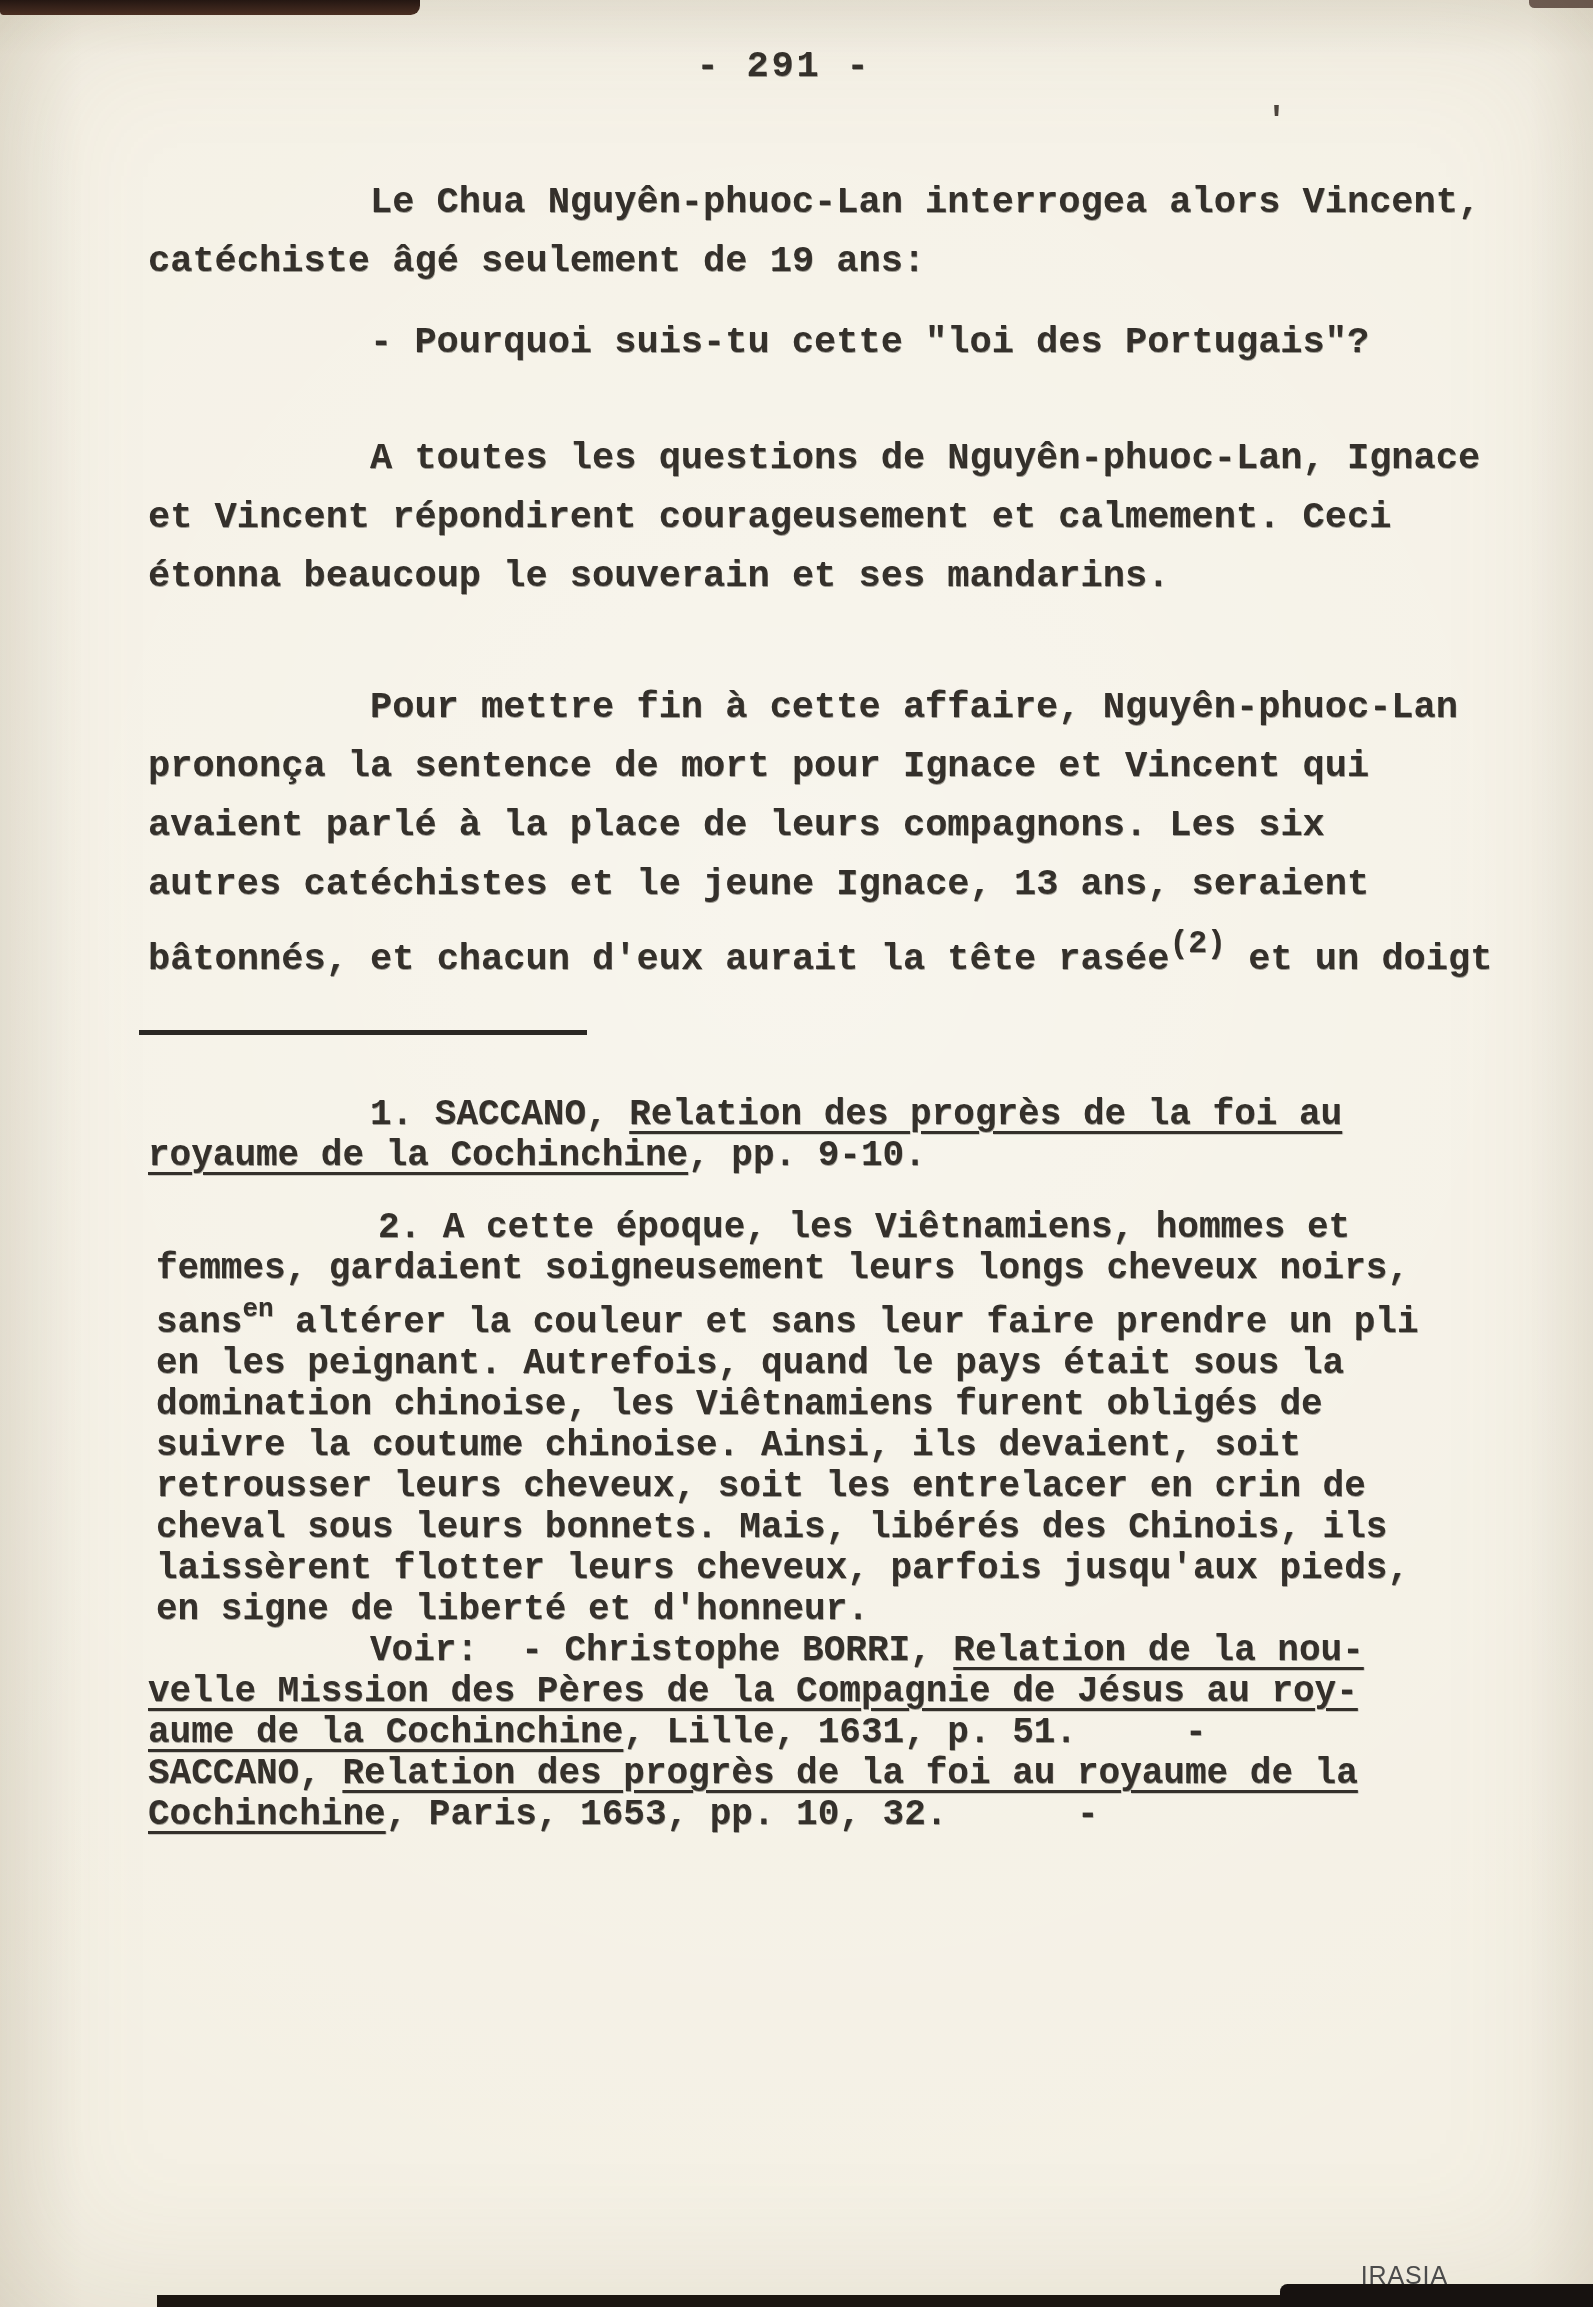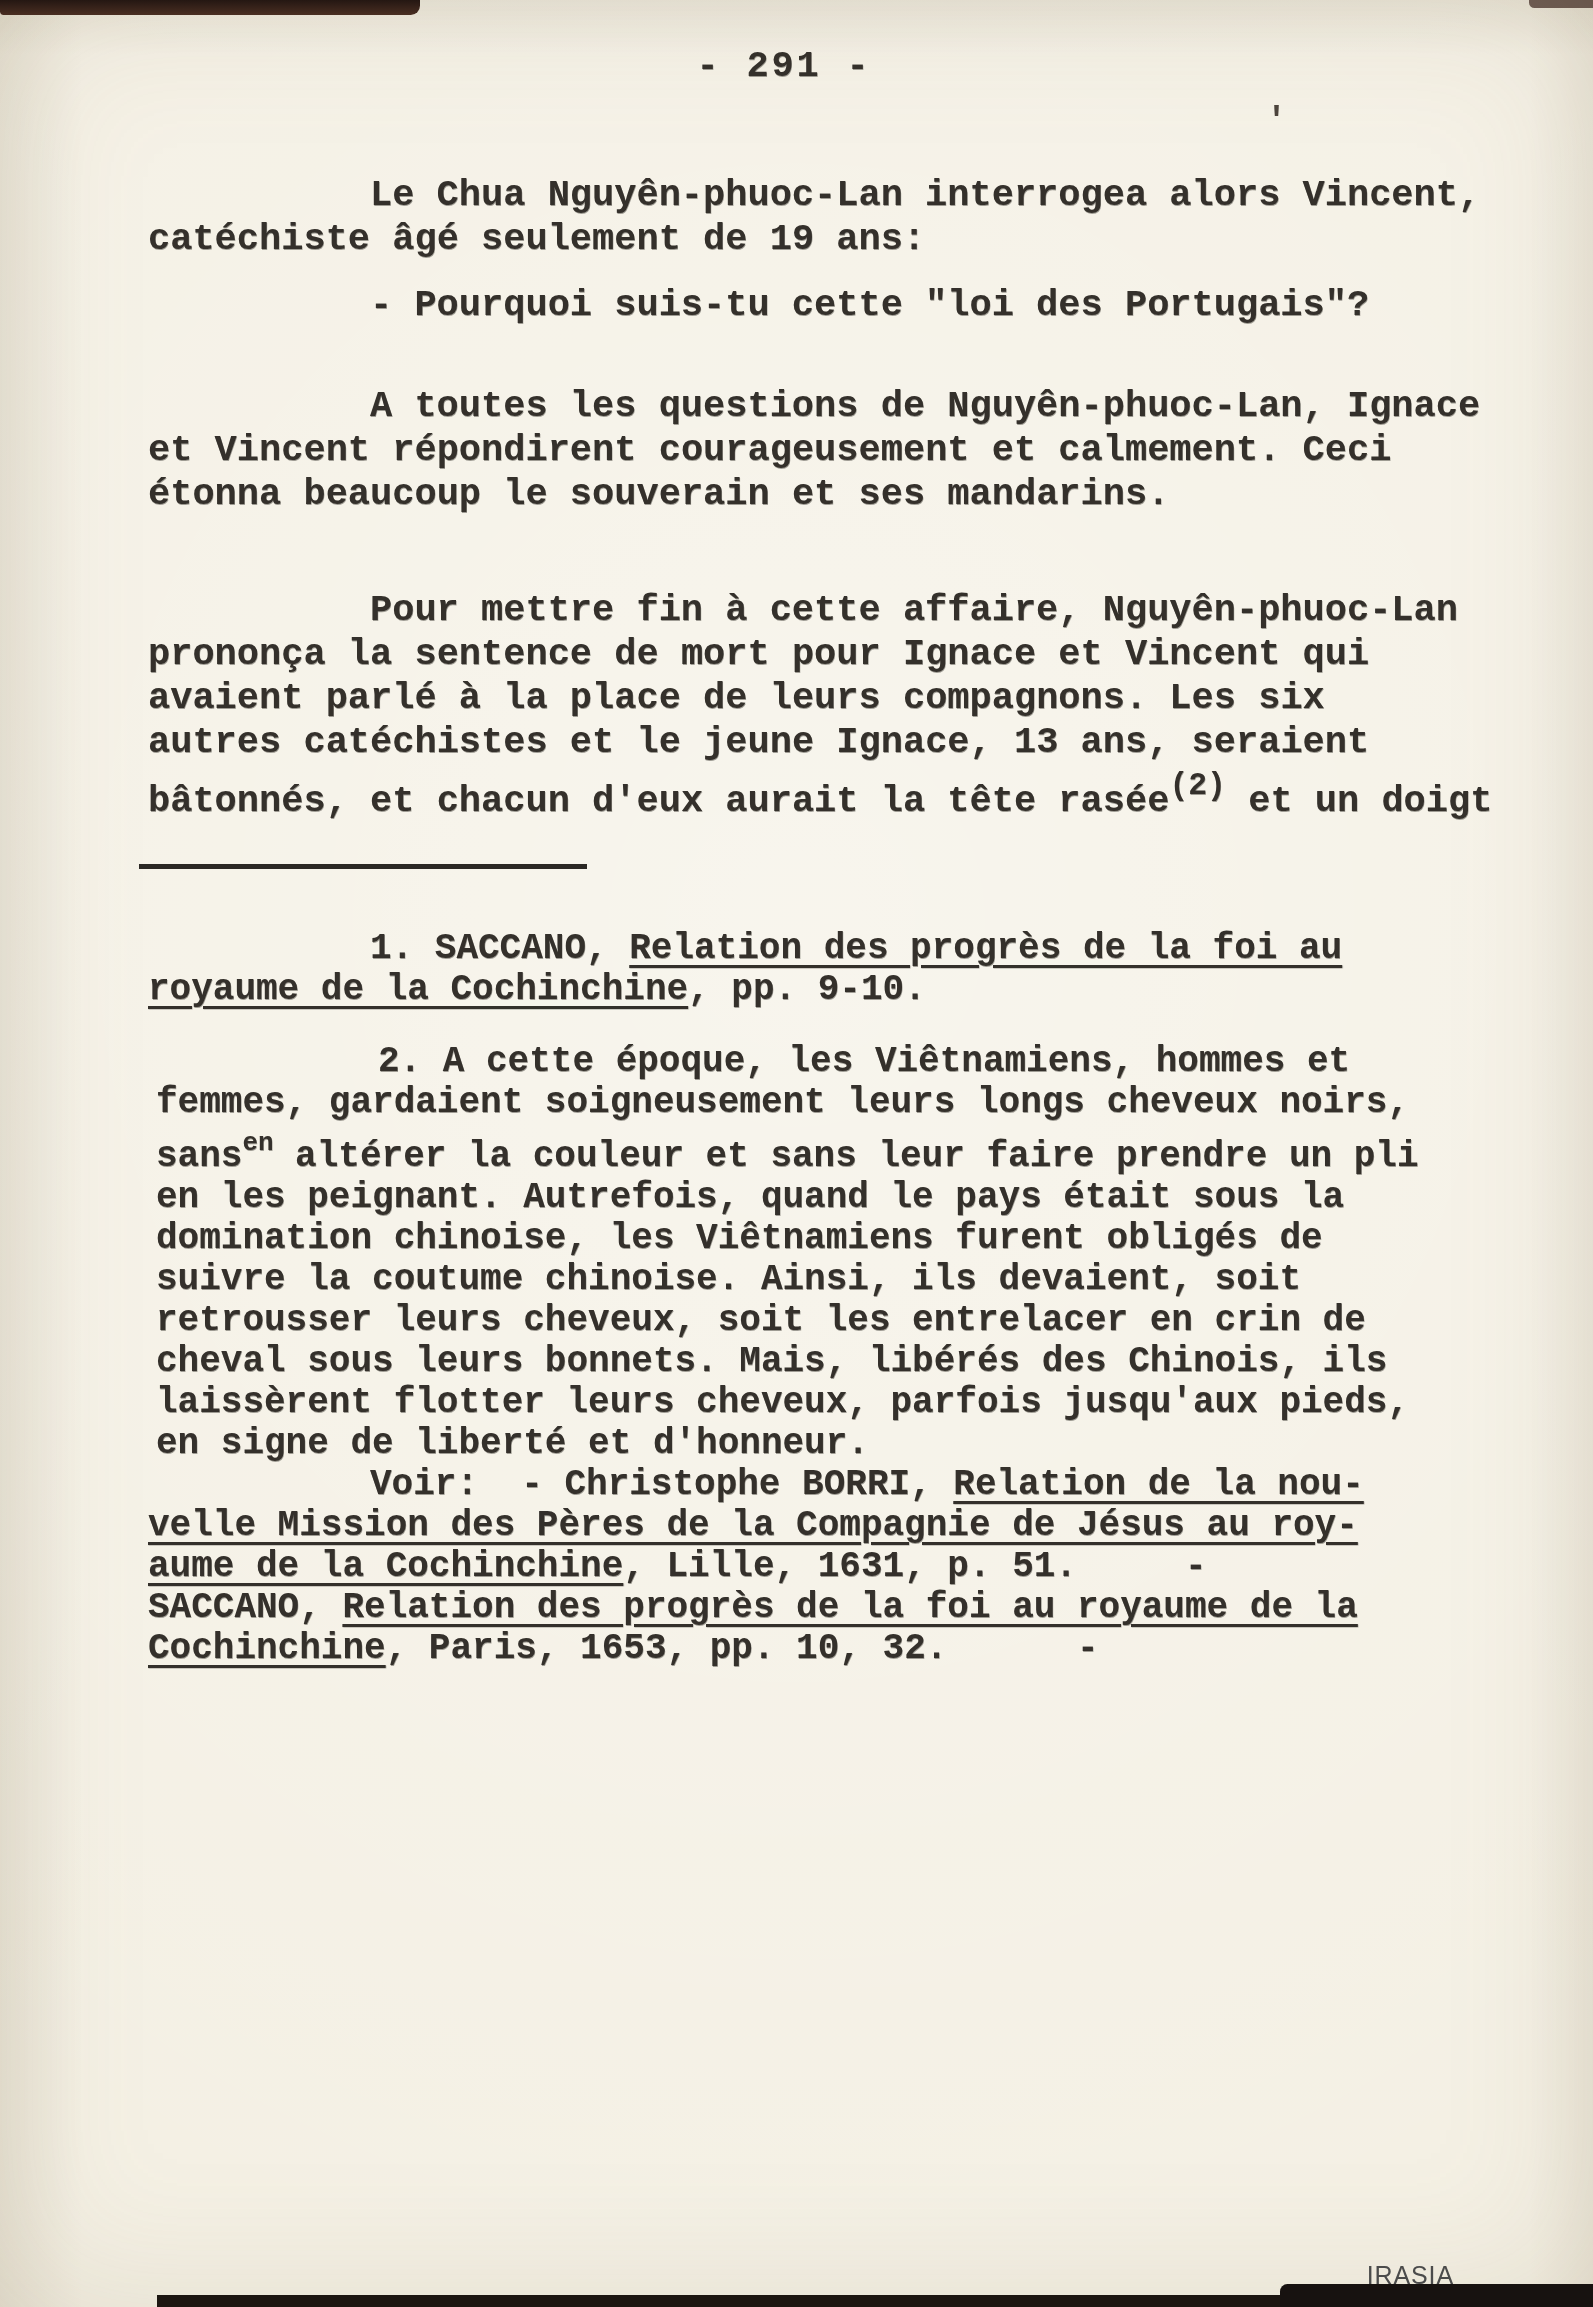--- a/index.html
+++ b/index.html
@@ -23,21 +23,21 @@
     padding-top:44px;
     text-align:center;
     font-size:37px; font-weight:700; letter-spacing:2.8px;
     line-height:44px;
     text-shadow:0.5px 0.5px 0.6px rgba(52,48,43,0.45);
   }
   .content { margin-left:148px; width:1384px; }
   .body-text {
     margin:0;
     font-size:37px; font-weight:700;
-    line-height:44px;
+    line-height:59px;
     white-space:pre-wrap;
     text-shadow:0.5px 0.5px 0.6px rgba(52,48,43,0.45);
   }
   .indent { text-indent:222px; }
   .p1 { margin-top:85px; }
   .dialogue { margin-top:22px; }
   .p3 { margin-top:57px; }
   .p4 { margin-top:72px; }
   .sup { vertical-align:0.55em; font-size:0.85em; }
   .sup-small { vertical-align:0.62em; font-size:0.72em; }
@@ -75,21 +75,21 @@
   .bottom-band {
     position:absolute; bottom:0; left:157px; right:0;
     height:12px; background:#1c1611;
   }
   .bottom-corner {
     position:absolute; bottom:0; right:0;
     width:314px; height:23px;
     background:#171210; border-radius:7.4px 0 0 0;
   }
   .watermark {
-    position:absolute; bottom:16.6px; right:140px;
+    position:absolute; bottom:16.6px; right:146px;
     font-family:"Liberation Sans","DejaVu Sans",sans-serif;
     font-size:25px; color:#4b4b4b; letter-spacing:0.9px;
   }
 </style>
 </head>
 <body>
 
 <div class="page">
 
   <div class="artifact-top-left"></div>

